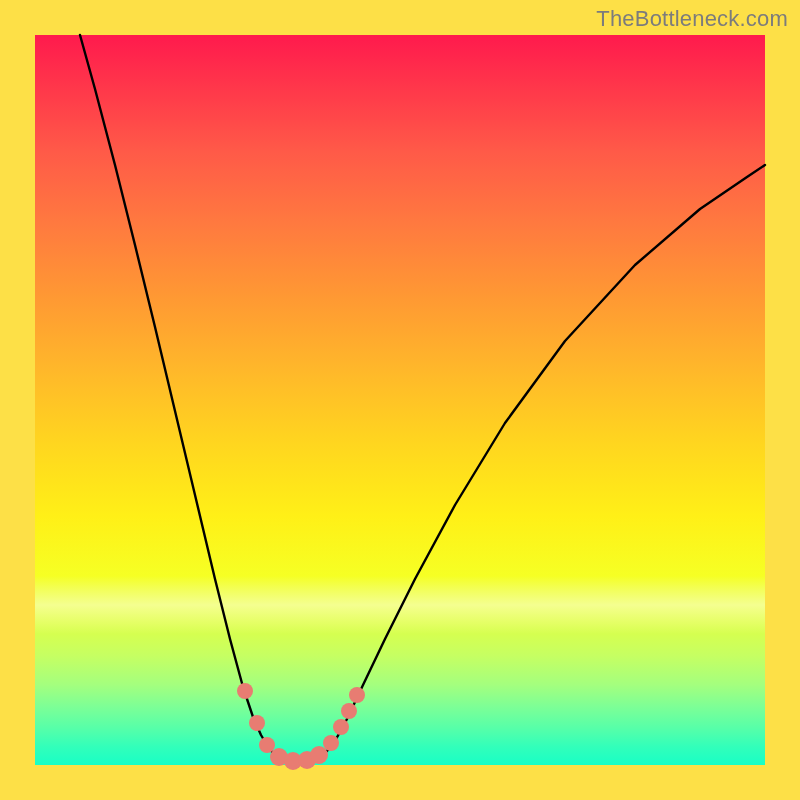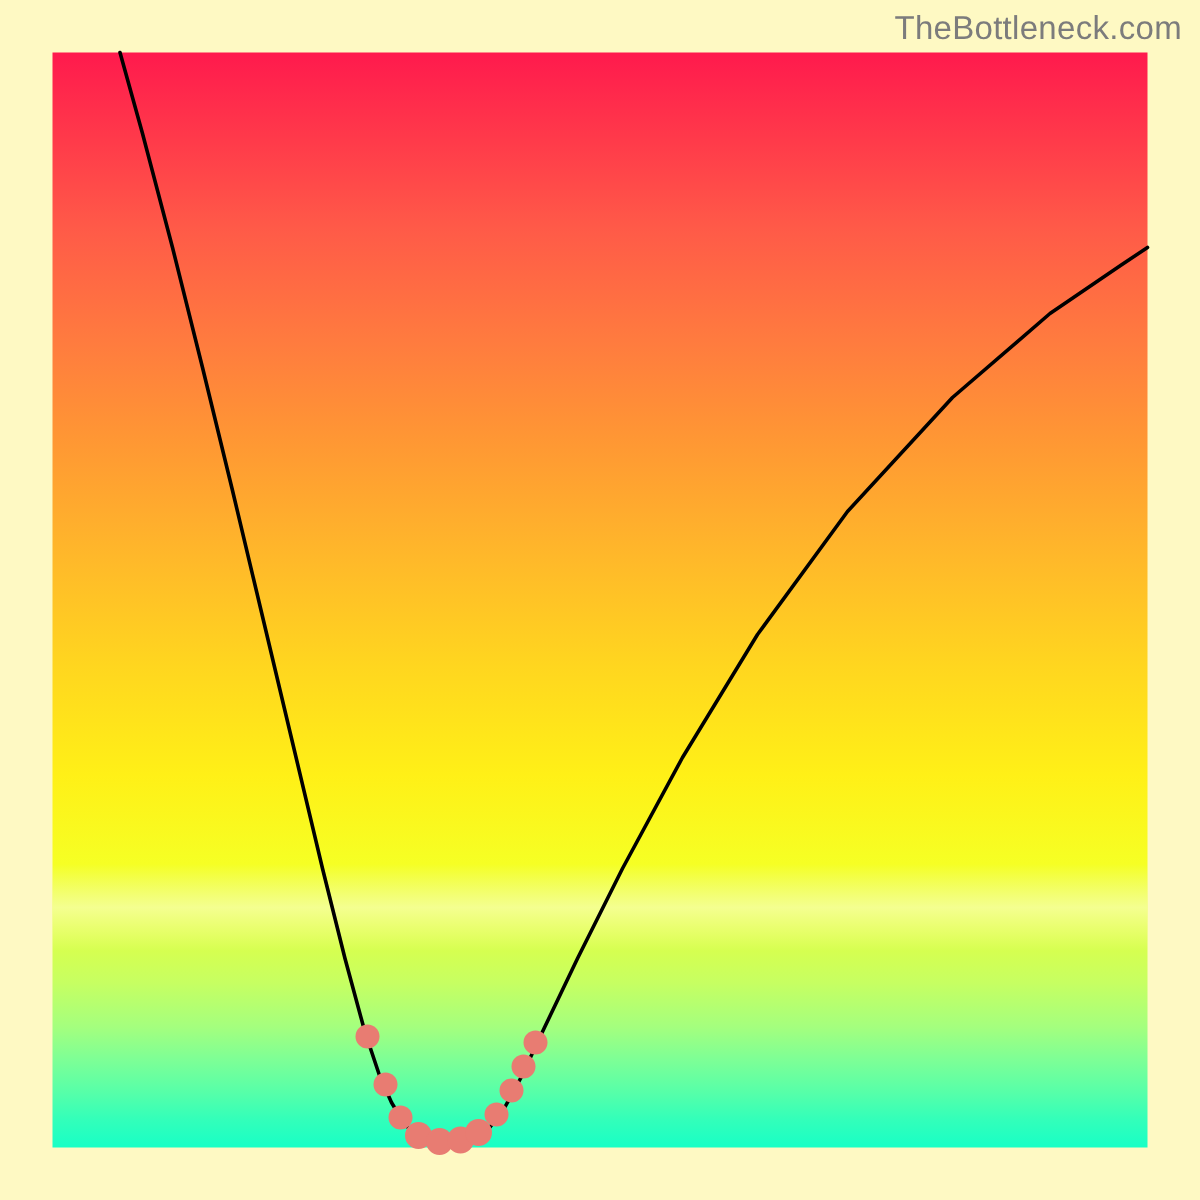--- a/index.html
+++ b/index.html
@@ -10,21 +10,21 @@
     background: #000;
     overflow: hidden;
     font-family: Arial, Helvetica, sans-serif;
   }
   .frame {
     position: absolute;
     top: 0;
     left: 0;
     width: 800px;
     height: 800px;
-    background: #fef9c3;
+    background: #fde047;
   }
   .plot-area {
     position: absolute;
     top: 35px;
     left: 35px;
     width: 730px;
     height: 730px;
     background: linear-gradient(to bottom,
       #ff1a4d 0%,
       #ff3a4a 8%,

